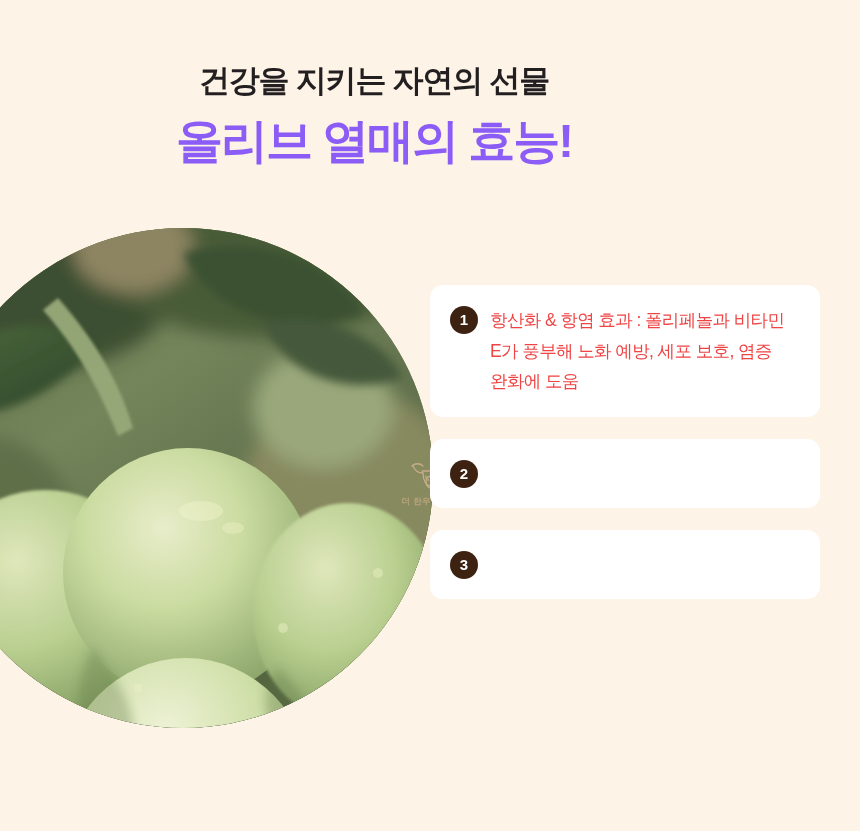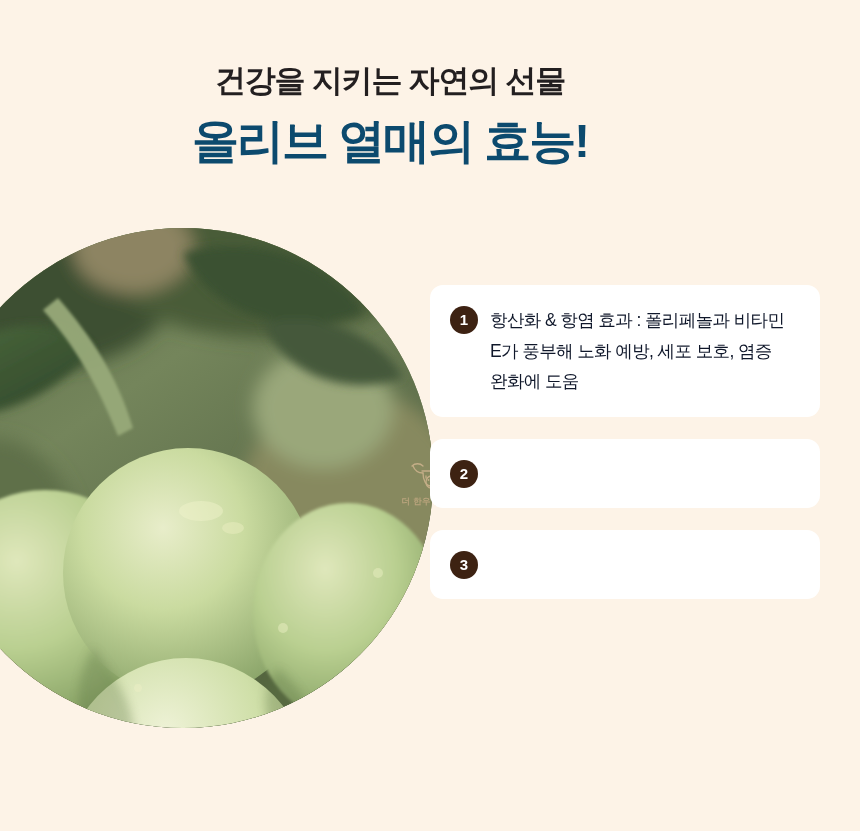--- a/index.html
+++ b/index.html
@@ -20,41 +20,41 @@
     position: relative;
     width: 860px;
     height: 831px;
     background: #fdf3e7;
     overflow: hidden;
   }
 
   
   .heading {
     position: absolute;
-    left: 16px;
+    left: 0;
     top: 62px;
     width: 724px;
     text-align: center;
     padding-left: 24px;
   }
 
   .subtitle {
     font-size: 31px;
     font-weight: 700;
     letter-spacing: -1.2px;
     color: #231f20;
     line-height: 1.25;
   }
 
   .maintitle {
     margin-top: 12px;
     font-size: 47px;
     font-weight: 900;
     letter-spacing: -2px;
-    color: #0c4a6e;
+    color: #8b5cf6;
     line-height: 1.2;
   }
 
   
   .photo-circle {
     position: absolute;
     left: -67px;
     top: 228px;
     width: 500px;
     height: 500px;
@@ -119,21 +119,21 @@
     line-height: 28px;
     text-align: center;
     margin-right: 12px;
     margin-top: 1px;
   }
 
   .card-text {
     flex: 1 1 auto;
     font-size: 17.5px;
     line-height: 1.75;
-    color: #0f172a;
+    color: #ef4444;
     letter-spacing: -0.6px;
     word-break: keep-all;
   }
 </style>
 </head>
 <body>
 
 <div id="page">
 
   <div class="heading">

